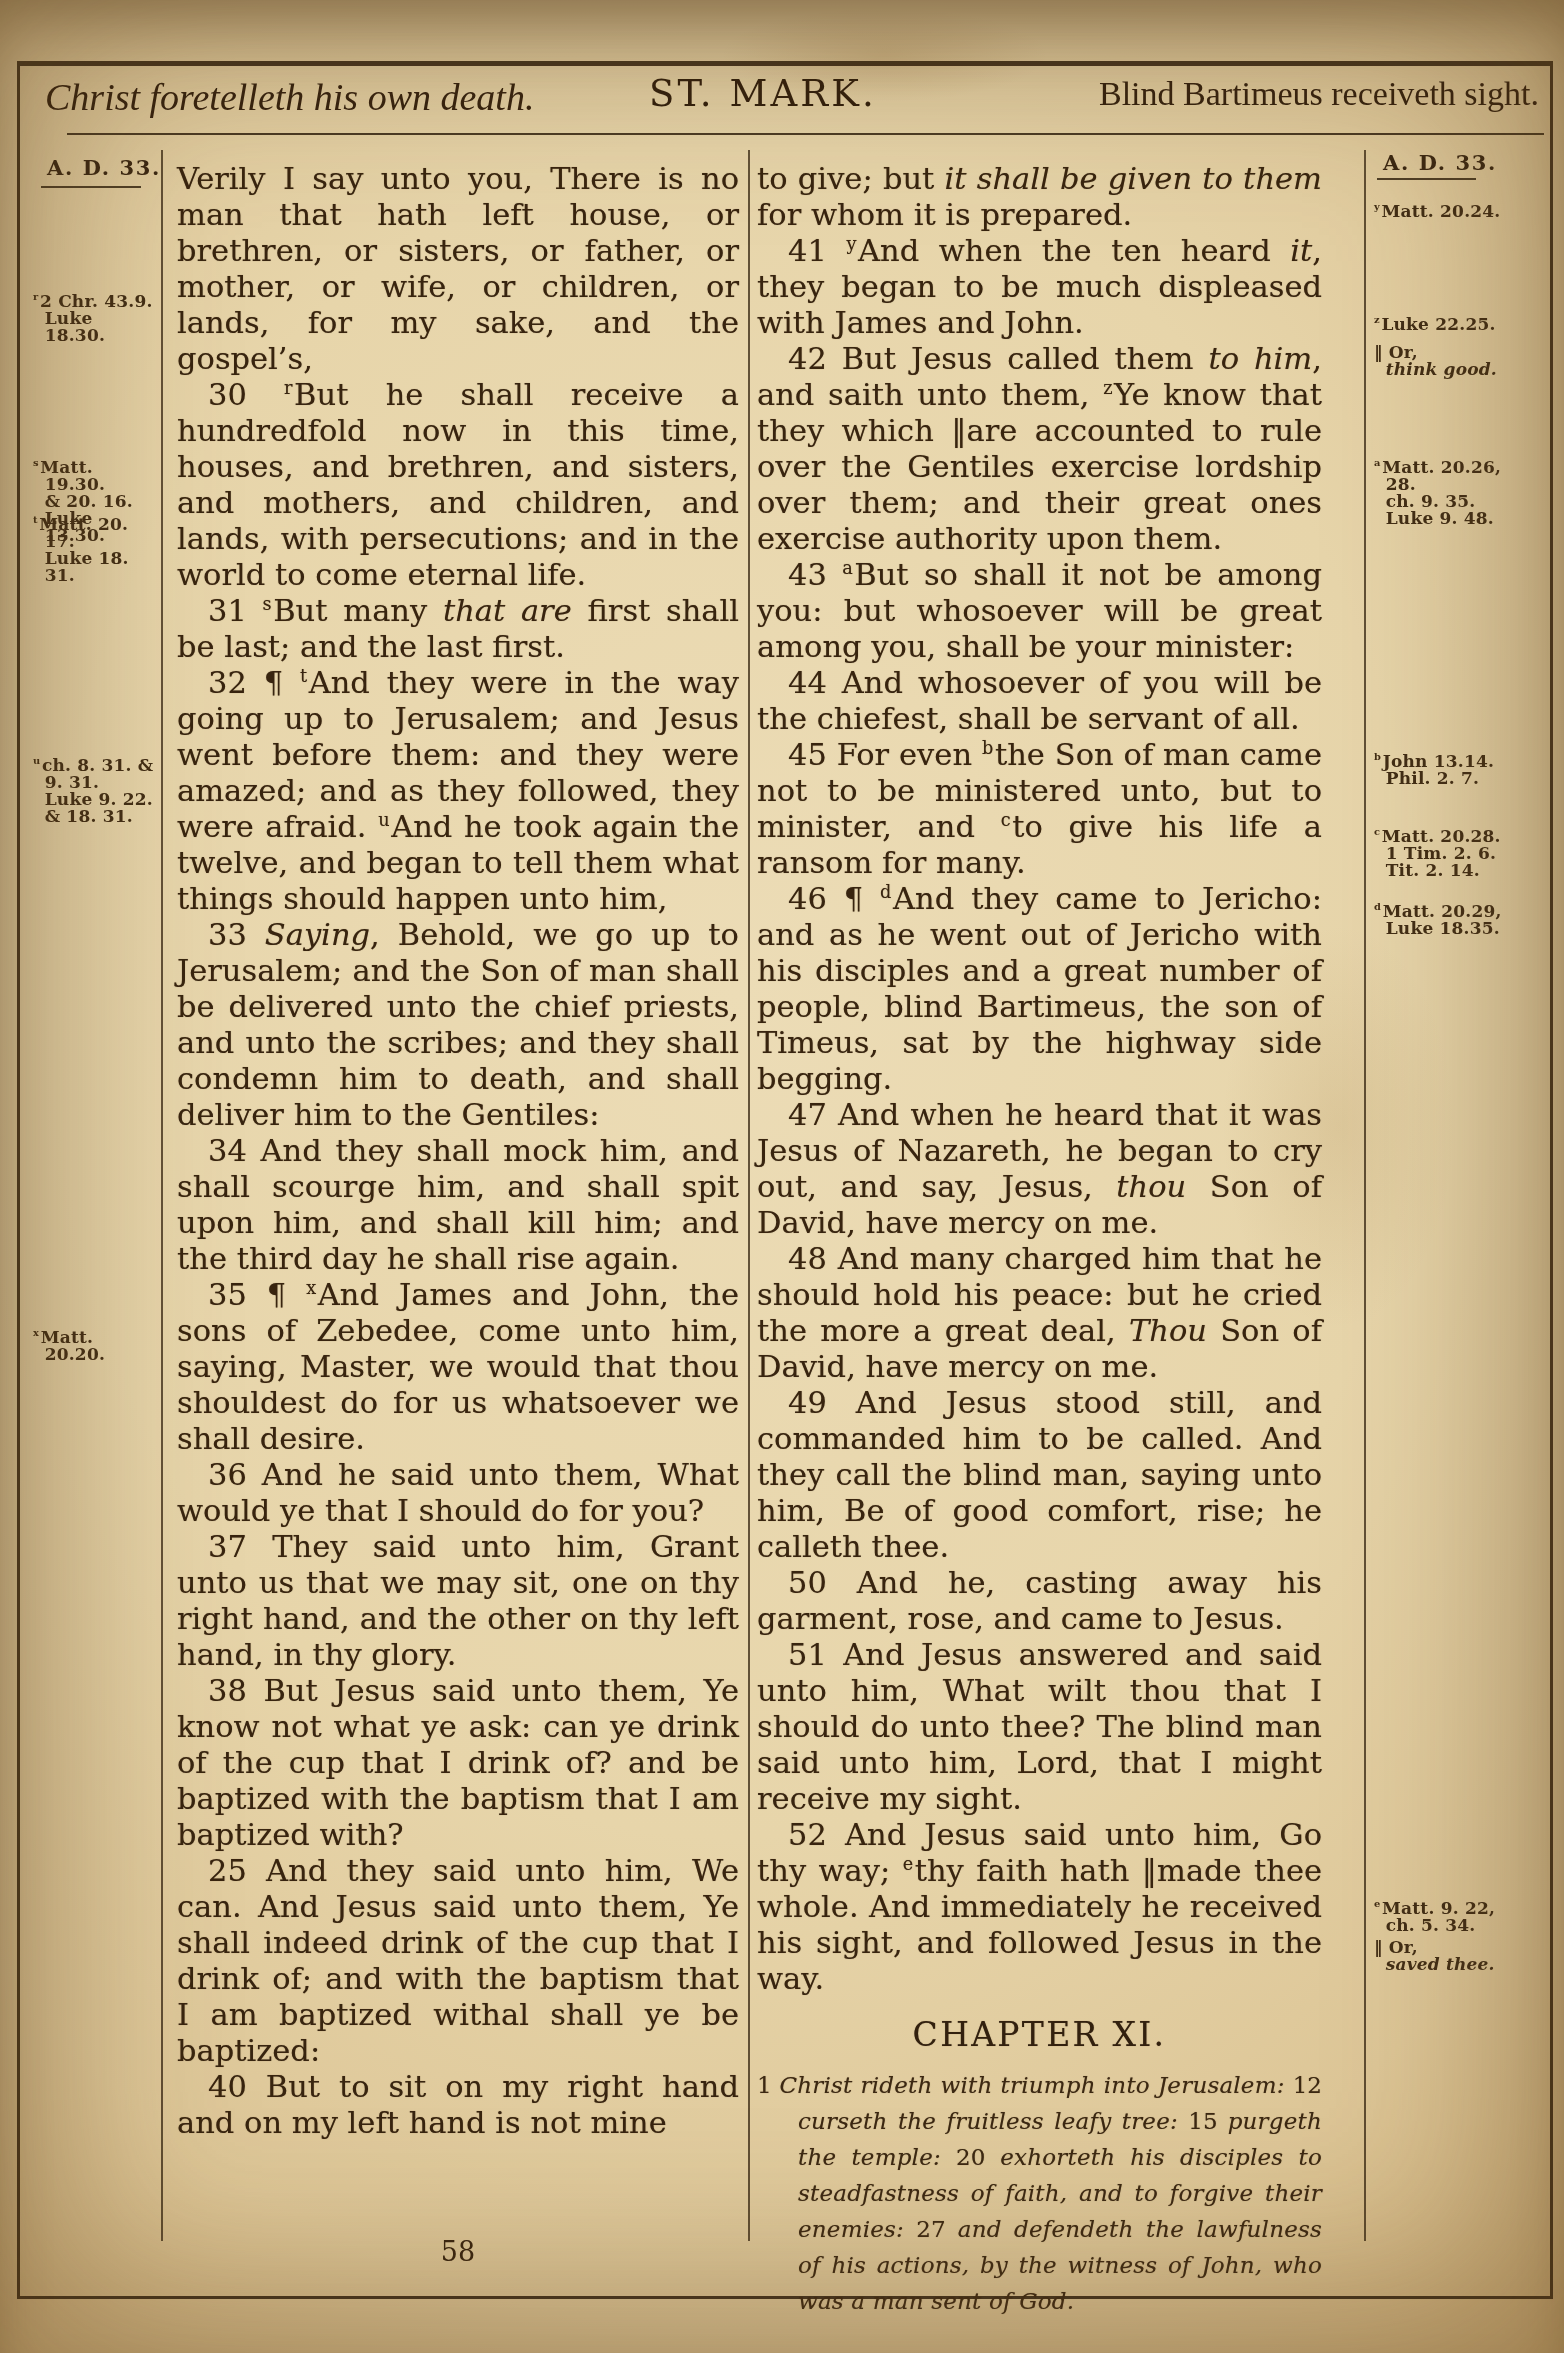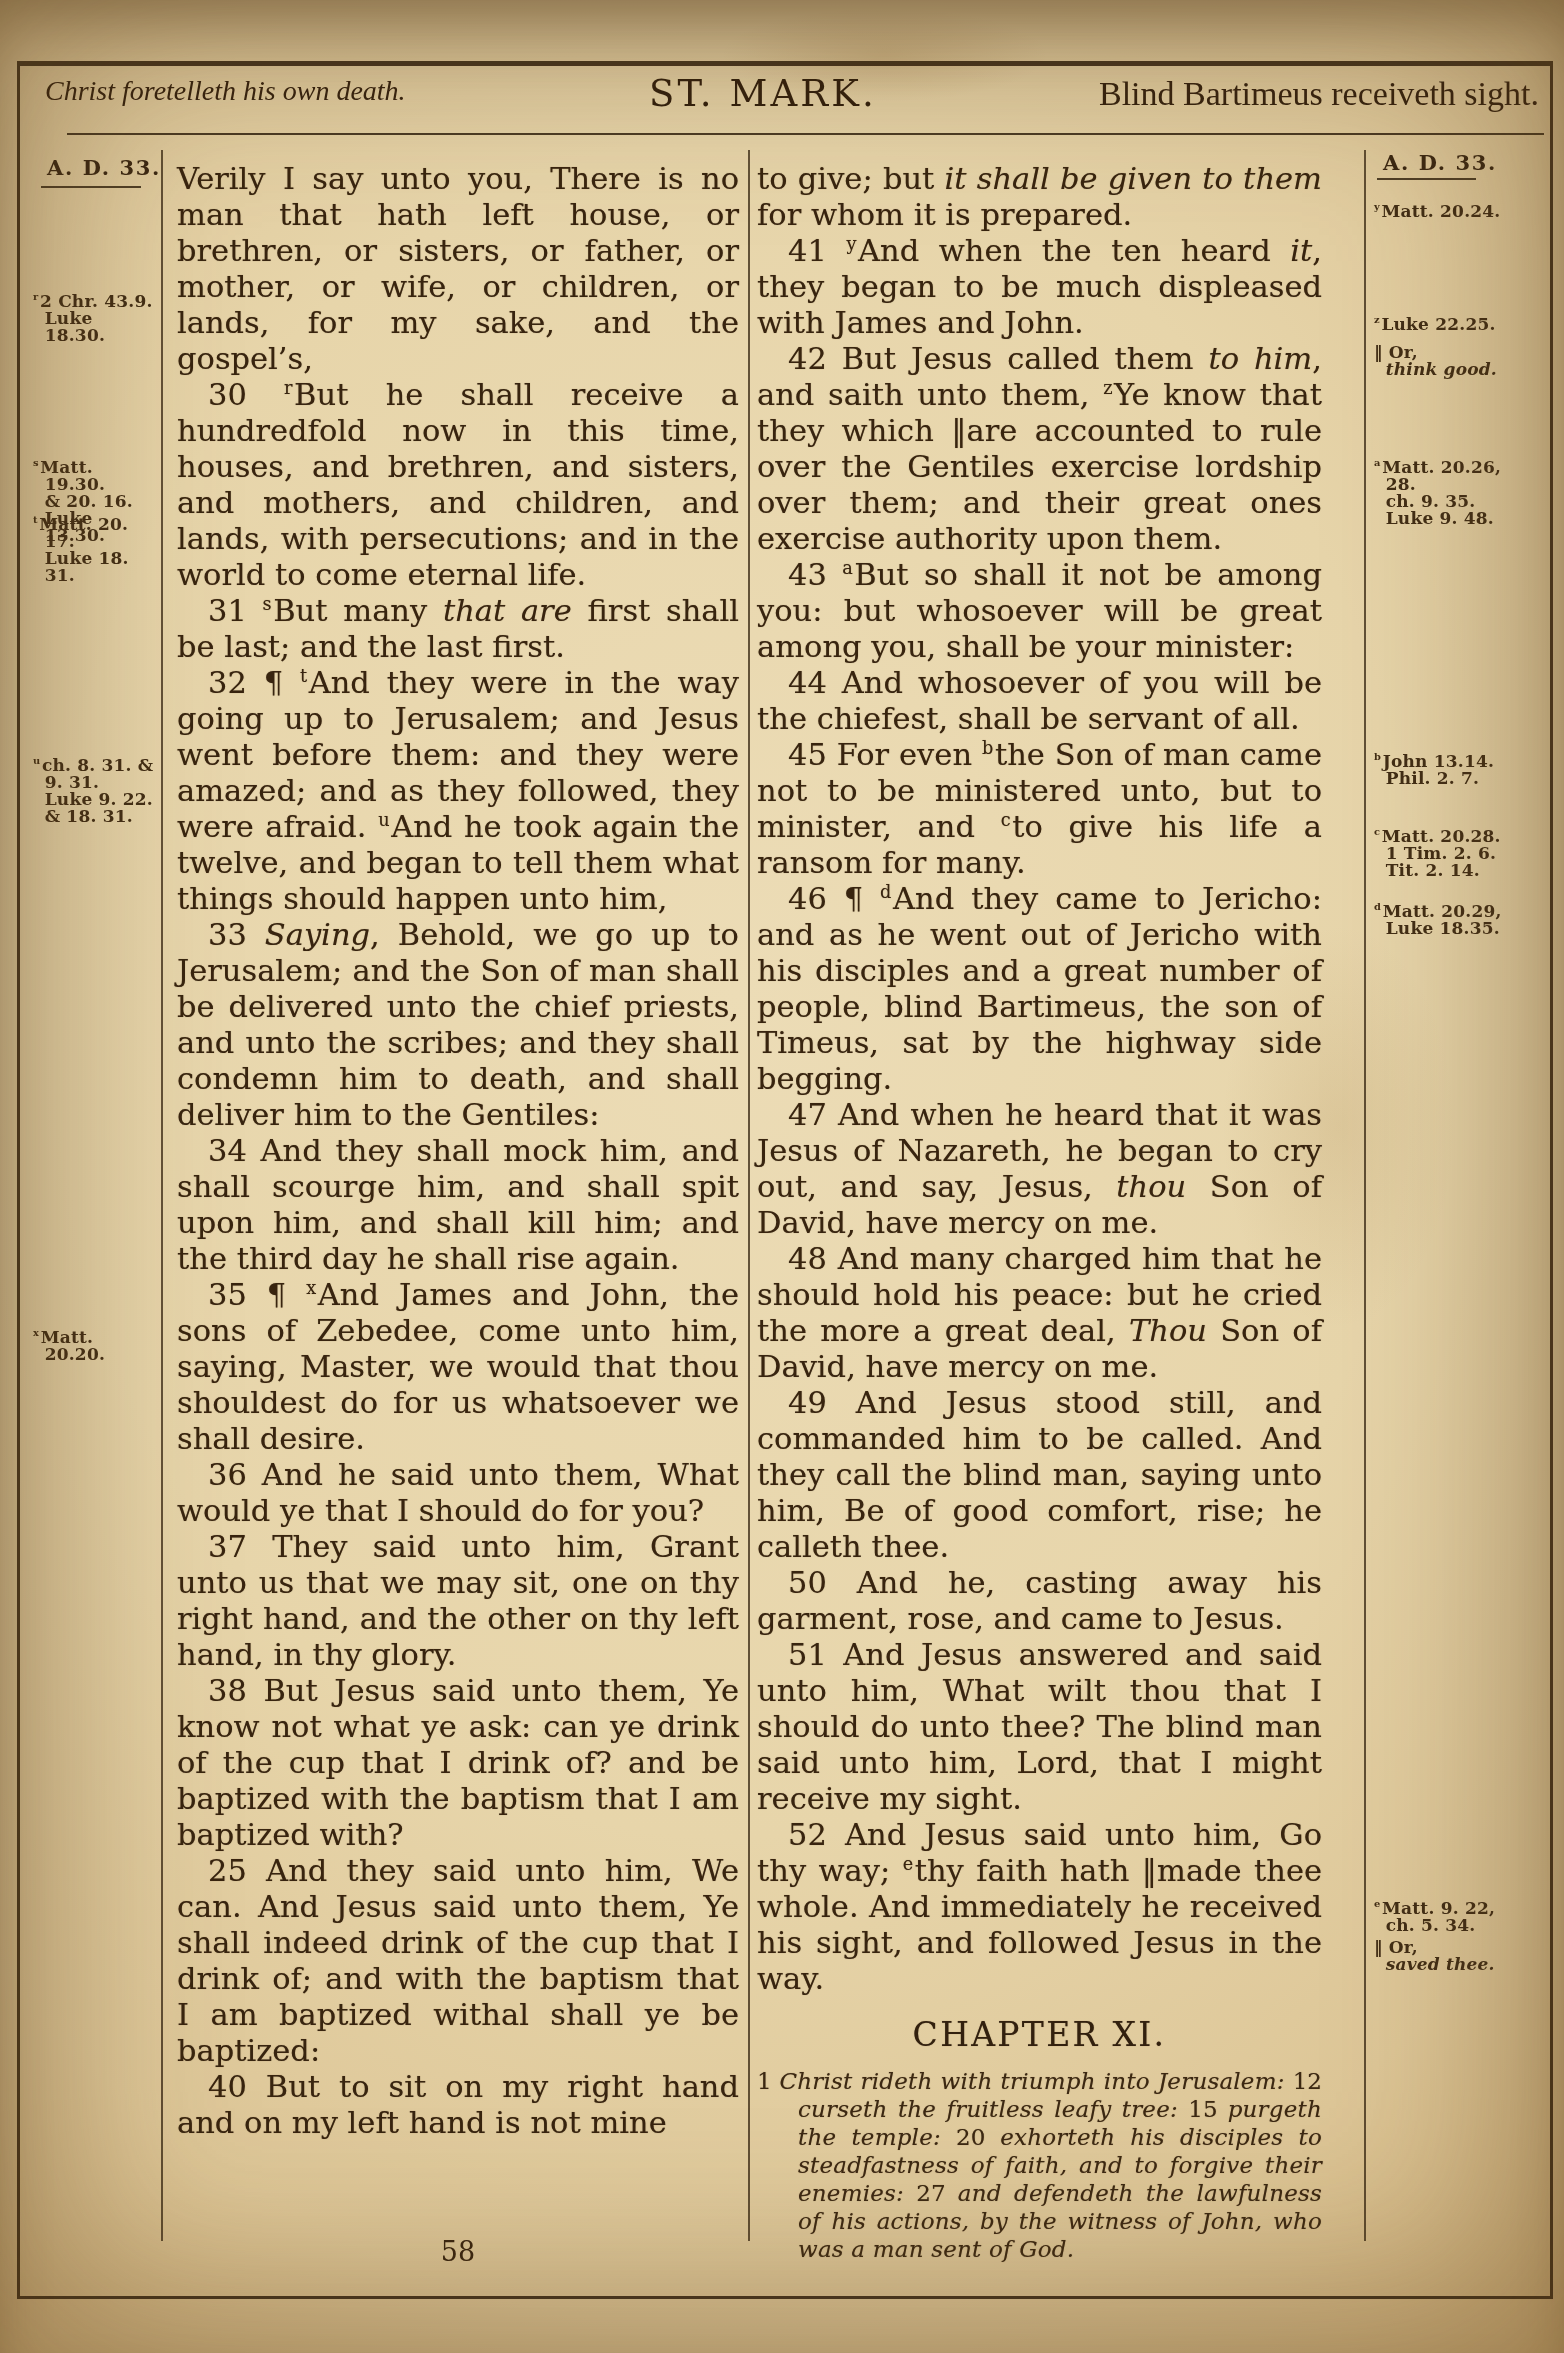--- a/index.html
+++ b/index.html
@@ -17,21 +17,21 @@
   .stain { position:absolute; border-radius:50%; pointer-events:none; }
   #stain1 { left:720px; top:7.8px; width:329px; height:94px;
     background:radial-gradient(ellipse, rgba(146,104,48,0.20), rgba(146,104,48,0) 70%); }
   #stain2 { left:1221px; top:923px; width:235px; height:407px;
     background:radial-gradient(ellipse, rgba(150,110,52,0.14), rgba(150,110,52,0) 70%); }
 
   .frame { position:absolute; left:17px; top:61px; width:1536px; height:2238px;
     border:3.1px solid rgba(44,30,13,0.88); border-top-width:5.5px; }
 
   .h-left  { position:absolute; left:45px;  top:75px; font-family:"Liberation Serif",serif;
-    font-style:italic; font-size:28px; color:#33200e; }
+    font-style:italic; font-size:38px; color:#33200e; }
   .h-center{ position:absolute; left:0; width:1526px; top:72px; text-align:center;
     font-size:37px; letter-spacing:3.1px; color:#2f1d0c; }
   .h-right { position:absolute; right:25px; top:75px; font-family:"Liberation Serif",serif;
     font-size:34px; color:#33200e; }
   .header-rule { position:absolute; left:67px; top:133px; width:1477px; height:2.3px;
     background:rgba(46,31,13,0.85); }
 
   .vrule { position:absolute; width:1.6px; top:150px; height:2091px; background:rgba(52,36,16,0.75); }
   #vr1 { left:161px; } #vr2 { left:748px; } #vr3 { left:1364px; }
 
@@ -53,21 +53,21 @@
     color:#38240f; text-shadow:0 0 0.9px rgba(56,37,18,0.45); }
   #col1 { left:177px; width:562px; }
   #col2 { left:757px; width:565px; }
   .col p.verse { text-indent:31px; }
   .col p.cont  { text-indent:0; }
   .seg-italic { font-style:italic; }
   .seg-sup { vertical-align:super; font-size:58%; line-height:0; margin-right:1.6px; }
 
   .chap-head { text-align:center; font-size:33px; letter-spacing:2.3px; color:#32200e;
     margin-top:20.3px; margin-bottom:14px; }
-  .chap-summary p { font-size:23px; line-height:28px; padding-left:41px; text-indent:-41px !important;
+  .chap-summary p { font-size:23px; line-height:36px; padding-left:41px; text-indent:-41px !important;
     color:#3c2812; }
   .chap-summary .seg-italic { letter-spacing:0.2px; }
 
   .pgnum { position:absolute; left:177px; width:562px; top:2236px; text-align:center;
     font-size:27px; color:#38240f; }
 </style>
 </head>
 <body>
 
 <div id="page">

